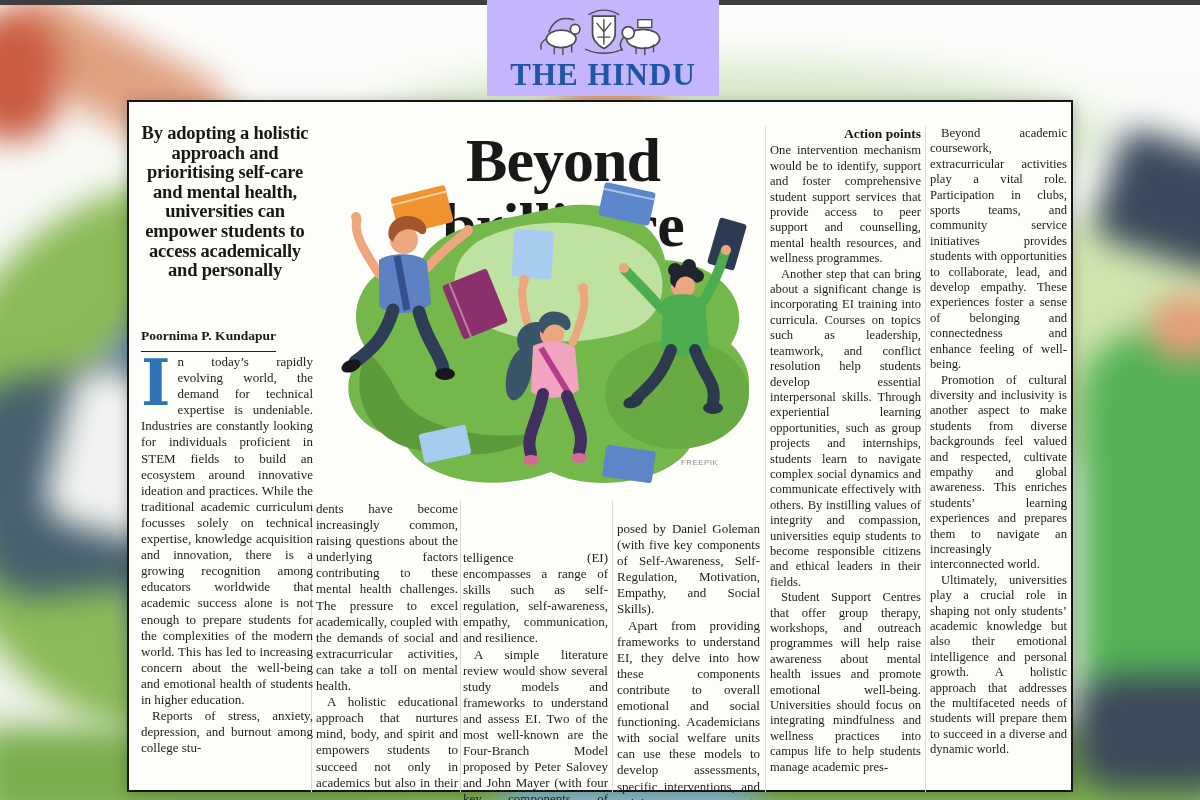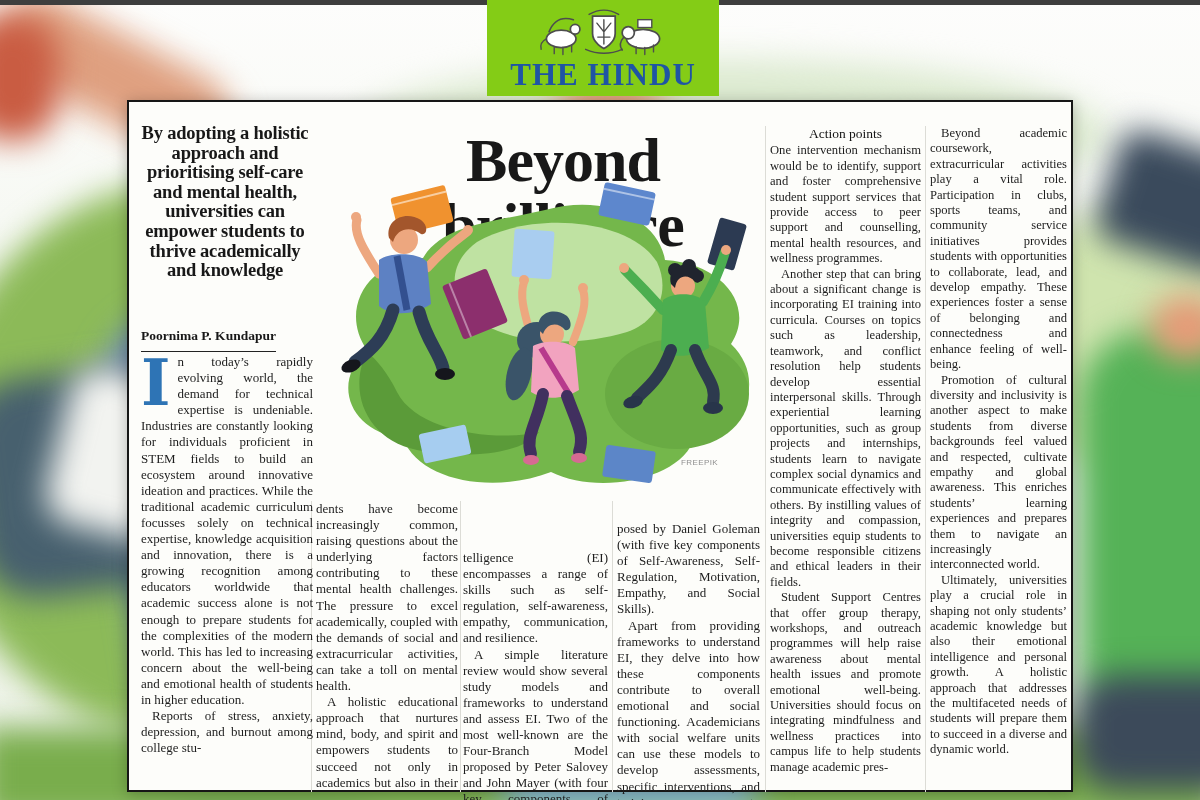--- a/index.html
+++ b/index.html
@@ -6,21 +6,21 @@
   body{
     width:1200px;height:800px;position:relative;overflow:hidden;
     font-family:"Liberation Serif", serif;background:#f6f8f3;
   }
   
   .bg{position:absolute;inset:0;overflow:hidden;background:linear-gradient(#fdfdfc 0%,#f4f7f0 40%,#eef3e8 100%);}
   .blob{position:absolute;filter:blur(16px);}
   .topstrip{position:absolute;left:0;top:0;width:1200px;height:5px;background:#3e3e3e;filter:none;z-index:3;}
   
   .masthead{
-    position:absolute;left:487px;top:0;width:232px;height:96px;background:#84cc16;
+    position:absolute;left:487px;top:0;width:232px;height:96px;background:#c4b5fd;
     z-index:6;display:flex;flex-direction:column;align-items:center;justify-content:flex-start;
   }
   .crest{margin-top:4px;}
   .mast-title{
     font-family:"Liberation Serif", serif;font-weight:700;font-size:31px;color:#1f55a4;
     letter-spacing:1px;line-height:1;margin-top:1px;
   }
   
   .clipping{
     position:absolute;left:127px;top:100px;width:946px;height:692px;box-sizing:border-box;
@@ -48,21 +48,21 @@
   .col1{left:12px;top:252px;width:172px;height:438px;}
   .col2{left:187px;top:399px;width:142px;height:291px;}
   .col3{left:334px;top:421px;width:145px;height:269px;margin-top:27px;}
   .col4{left:488px;top:399px;width:143px;height:291px;margin-top:20px;}
   .col5{left:641px;top:24px;width:151px;height:666px;}
   .col6{left:801px;top:24px;width:137px;height:668px;}
   .dropcap{
     float:left;font-family:"DejaVu Serif", serif;font-weight:700;color:#2e74b5;
     font-size:63px;line-height:50px;margin:4px 7px 0 0;
   }
-  .ap-heading{margin:0 0 2px 0;font-size:13.5px;font-weight:400;color:#141414;text-align:center;}
+  .ap-heading{margin:0 0 2px 0;font-size:13.5px;font-weight:700;color:#141414;text-align:right;}
   .illo{position:absolute;left:198px;top:80px;}
   .freepik{
     position:absolute;left:552px;top:356px;font-family:"Liberation Sans", sans-serif;
     font-size:8px;color:#8f8f8f;letter-spacing:.4px;
   }
   .vrule{position:absolute;width:1px;background:#dcdcd6;}
   .vr1{left:182px;top:399px;height:291px;}
   .vr2{left:331px;top:399px;height:291px;}
   .vr3{left:483px;top:399px;height:291px;}
   .vr4{left:636px;top:24px;height:666px;}
@@ -111,21 +111,21 @@
     <rect x="130" y="18" width="16" height="9" fill="#ffffff" stroke-width="1.6"></rect>
     <path d="M128,49 v8 M138,50 v8 M148,47 v8" stroke-width="1.6"></path>
   </svg>
   <div class="mast-title">THE HINDU</div>
 </div>
 
 <div class="clipping">
 
   <h1 class="headline">Beyond brilliance</h1>
 
-  <div class="standfirst">By adopting a holistic approach and prioritising self-care and mental health, universities can empower students to thrive academically and knowledge</div>
+  <div class="standfirst">By adopting a holistic approach and prioritising self-care and mental health, universities can empower students to access academically and personally</div>
 
   <div class="byline">
     <span>Poornima P. Kundapur</span>
   </div>
 
   <svg class="illo" width="436" height="318" viewBox="0 0 436 318">
 
     <path fill="#74b74b" d="M218,28 C282,10 332,40 338,78 C398,82 428,126 404,162 C440,196 420,252 366,260 C348,300 268,312 224,290 C168,312 92,300 76,256 C22,250 4,200 40,168 C12,128 40,78 96,76 C116,42 168,40 218,28 Z"></path>
     <path fill="#bfe2a2" d="M150,60 C200,30 300,34 330,80 C344,110 330,140 300,150 C240,168 170,160 140,130 C120,105 125,78 150,60 Z"></path>
     <path fill="#5b9b39" d="M40,170 C20,210 40,258 90,268 C140,278 196,272 212,250 C170,260 90,250 70,210 C60,190 50,178 40,170 Z"></path>

